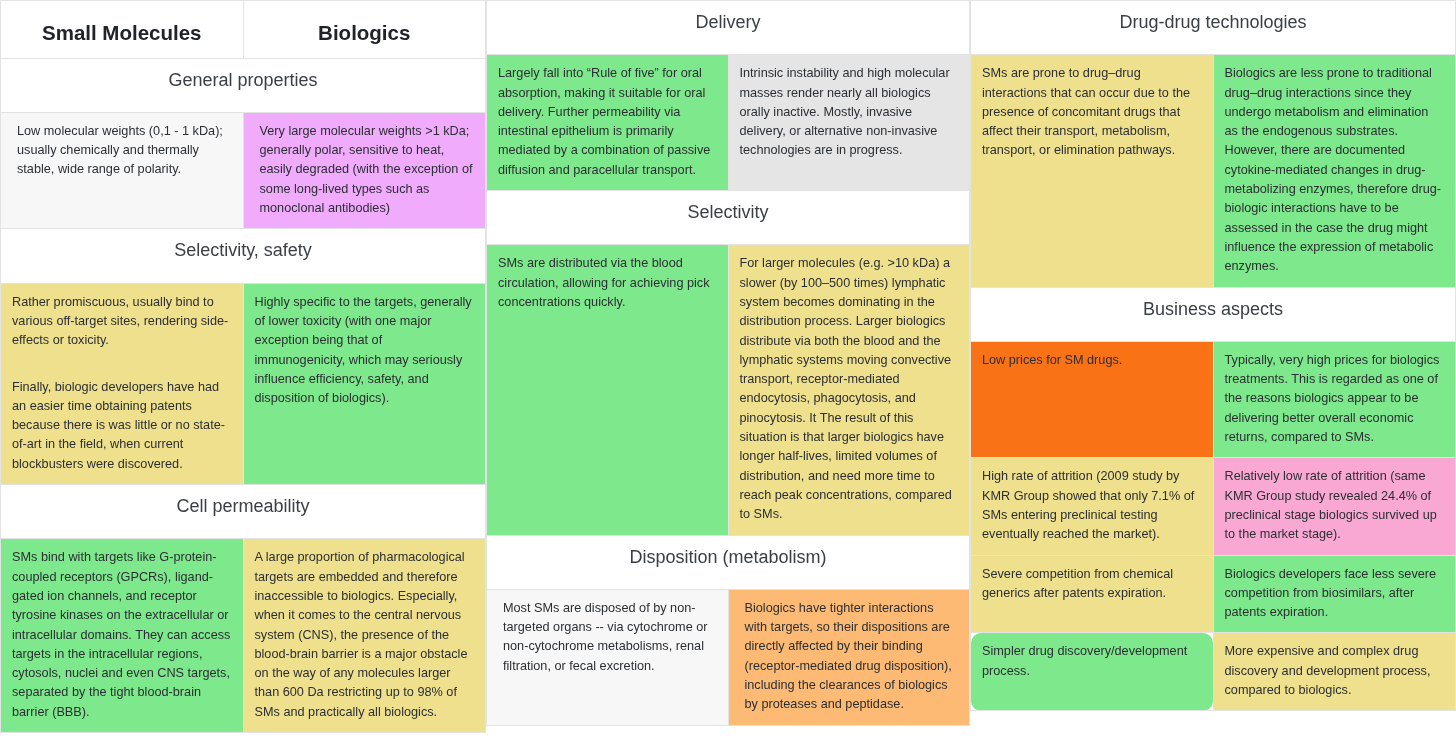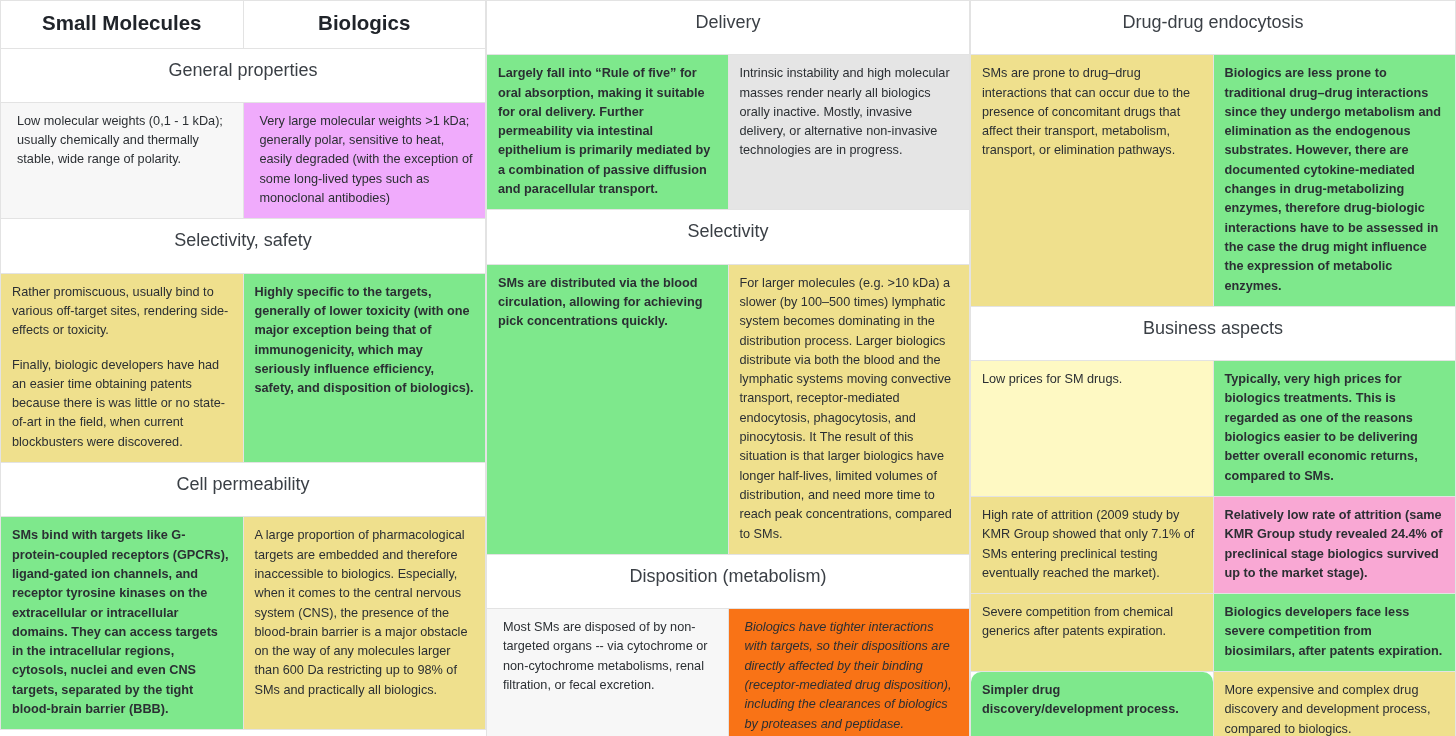--- a/index.html
+++ b/index.html
@@ -48,46 +48,46 @@
   .tbl col.c1 { width: 50%; }
   .tbl col.c2 { width: 50%; }
 
   
   td.title {
     background: #ffffff;
     text-align: center;
     font-size: 20.5px;
     font-weight: bold;
     line-height: 1.2;
-    padding: 10px 8px 12px 8px;
+    padding: 20px 8px 12px 8px;
     color: #20242a;
     height: 24px;
   }
 
   
   td.section {
     background: #ffffff;
     text-align: center;
     font-size: 18px;
     font-weight: normal;
     color: #3a3f45;
     padding: 9px 8px 20px 8px;
     line-height: 1.35;
   }
 
   
-  td.green  { background: #7ee88c; font-weight: bold; }
+  td.green  { background: #7ee88c; }
   td.yellow { background: #efe08d; }
   td.plain  { background: #f7f7f7; padding-left: 16px; }
 
   td p {
     margin: 0;
   }
   td p + p {
-    margin-top: 15px;
+    margin-top: 27px;
   }
 </style>
 </head>
 <body style="color: rgb(43, 47, 51);">
 
 <div class="board">
 
   <table class="tbl" id="tbl-left">
     <colgroup>
         <col class="c1">
@@ -143,44 +143,44 @@
       </tr>
       <tr>
         <td class="green" style="background-color: rgb(126, 232, 140); border-color: rgb(227, 227, 227);">SMs are distributed via the blood circulation, allowing for achieving pick concentrations quickly.</td>
         <td class="yellow" style="background-color: rgb(239, 224, 141); border-color: rgb(227, 227, 227);">For larger molecules (e.g. &gt;10 kDa) a slower (by 100–500 times) lymphatic system becomes dominating in the distribution process. Larger biologics distribute via both the blood and the lymphatic systems moving convective transport, receptor-mediated endocytosis, phagocytosis, and pinocytosis. It The result of this situation is that larger biologics have longer half-lives, limited volumes of distribution, and need more time to reach peak concentrations, compared to SMs.</td>
       </tr>
       <tr>
         <td class="section" colspan="2" style="border-color: rgb(227, 227, 227);">Disposition (metabolism)</td>
       </tr>
       <tr>
         <td class="plain" style="background-color: rgb(247, 247, 247); border-color: rgb(227, 227, 227);">Most SMs are disposed of by non-targeted organs -- via cytochrome or non-cytochrome metabolisms, renal filtration, or fecal excretion.</td>
-        <td class="plain" style="background-color: #f97316; border-color: rgb(227, 227, 227); font-style: italic;">Biologics have tighter interactions with targets, so their dispositions are directly affected by their binding (receptor-mediated drug disposition), including the clearances of biologics by proteases and peptidase.</td>
+        <td class="plain" style="background-color: #fdba74; border-color: rgb(227, 227, 227);">Biologics have tighter interactions with targets, so their dispositions are directly affected by their binding (receptor-mediated drug disposition), including the clearances of biologics by proteases and peptidase.</td>
       </tr>
     </tbody>
   </table>
 
   <table class="tbl" id="tbl-right">
     <colgroup>
         <col class="c1">
         <col class="c2">
       </colgroup>
     <tbody>
       <tr>
-        <td class="section" colspan="2" style="border-color: rgb(227, 227, 227);">Drug-drug endocytosis</td>
+        <td class="section" colspan="2" style="border-color: rgb(227, 227, 227);">Drug-drug technologies</td>
       </tr>
       <tr>
         <td class="yellow" style="background-color: rgb(239, 224, 141); border-color: rgb(227, 227, 227);">SMs are prone to drug–drug interactions that can occur due to the presence of concomitant drugs that affect their transport, metabolism, transport, or elimination pathways.</td>
         <td class="green" style="background-color: rgb(126, 232, 140); border-color: rgb(227, 227, 227);">Biologics are less prone to traditional drug–drug interactions since they undergo metabolism and elimination as the endogenous substrates. However, there are documented cytokine-mediated changes in drug-metabolizing enzymes, therefore drug-biologic interactions have to be assessed in the case the drug might influence the expression of metabolic enzymes.</td>
       </tr>
       <tr>
         <td class="section" colspan="2" style="border-color: rgb(227, 227, 227); margin-top: 12px;">Business aspects</td>
       </tr>
       <tr>
-        <td class="yellow" style="background-color: #fef9c3; border-color: rgb(227, 227, 227);">Low prices for SM drugs.</td>
-        <td class="green" style="background-color: rgb(126, 232, 140); border-color: rgb(227, 227, 227);">Typically, very high prices for biologics treatments. This is regarded as one of the reasons biologics easier to be delivering better overall economic returns, compared to SMs.</td>
+        <td class="yellow" style="background-color: #f97316; border-color: rgb(227, 227, 227);">Low prices for SM drugs.</td>
+        <td class="green" style="background-color: rgb(126, 232, 140); border-color: rgb(227, 227, 227);">Typically, very high prices for biologics treatments. This is regarded as one of the reasons biologics appear to be delivering better overall economic returns, compared to SMs.</td>
       </tr>
       <tr>
         <td class="yellow" style="background-color: rgb(239, 224, 141); border-color: rgb(227, 227, 227);">High rate of attrition (2009 study by KMR Group showed that only 7.1% of SMs entering preclinical testing eventually reached the market).</td>
         <td class="green" style="background-color: #f9a8d4; border-color: rgb(227, 227, 227);">Relatively low rate of attrition (same KMR Group study revealed 24.4% of preclinical stage biologics survived up to the market stage).</td>
       </tr>
       <tr>
         <td class="yellow" style="background-color: rgb(239, 224, 141); border-color: rgb(227, 227, 227);">Severe competition from chemical generics after patents expiration.</td>
         <td class="green" style="background-color: rgb(126, 232, 140); border-color: rgb(227, 227, 227);">Biologics developers face less severe competition from biosimilars, after patents expiration.</td>
       </tr>
       <tr>

